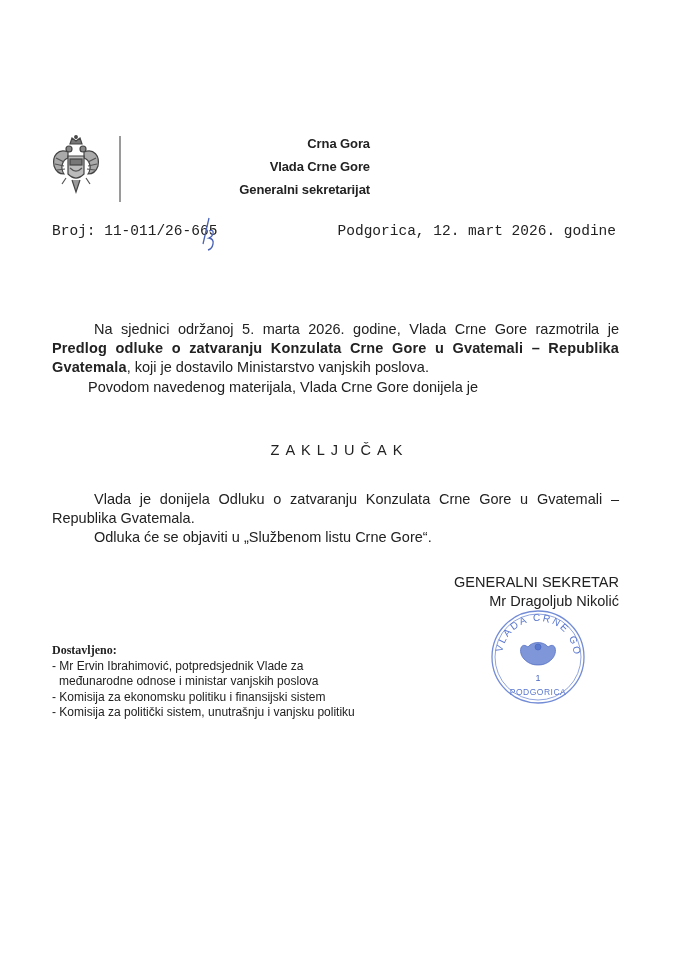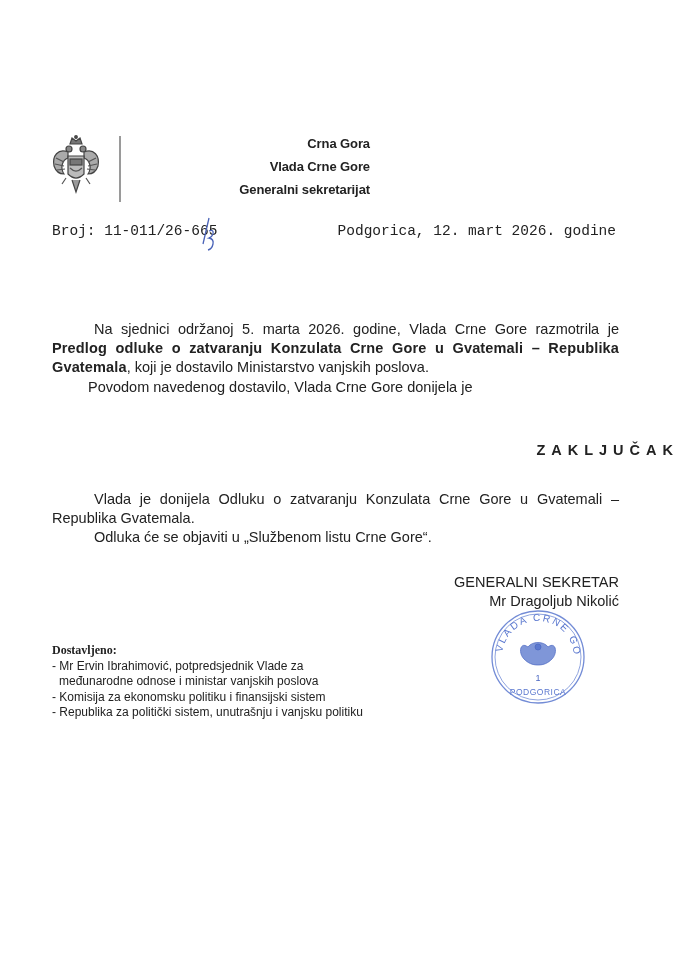--- a/index.html
+++ b/index.html
@@ -26,21 +26,21 @@
     .ref-slash { position: absolute; left: 195px; top: 214px; width: 22px; height: 38px; }
     .ref-date { right: 63px; }
 
     
     .body { position: absolute; left: 52px; width: 567px; font-size: 14.5px; line-height: 19.2px; color: #222; }
     .p { text-align: justify; margin: 0; }
     .indent { text-indent: 42px; }
     .b { font-weight: 700; letter-spacing: 0.15px; }
     .title {
       position: absolute; left: 0; width: 679px; top: 442px;
-      text-align: right; font-weight: 700; font-size: 14.5px; letter-spacing: 6px; color: #222;
+      text-align: center; font-weight: 400; font-size: 14.5px; letter-spacing: 6px; color: #222;
     }
 
     
     .sig { position: absolute; right: 60px; top: 573px; text-align: right; font-weight: 400; font-size: 14.5px; line-height: 19px; color: #222; }
     .stamp { position: absolute; left: 482px; top: 605px; width: 112px; height: 100px; }
 
     
     .dist { position: absolute; left: 52px; top: 643px; font-size: 12px; line-height: 15.5px; color: #222; }
     .dist-head { font-weight: 700; font-family: Liberation Serif, serif; }
     .dist-item { white-space: nowrap; }
@@ -86,21 +86,21 @@
   <svg class="ref-slash" viewBox="0 0 22 38">
     <path d="M8 30 L14 4" stroke="#4a63b8" stroke-width="1.3" fill="none"></path>
     <path d="M14 17 Q19 15 18 20 Q17 23 14 24 Q19 25 18 30 Q17 35 13 36" stroke="#4a63b8" stroke-width="1.3" fill="none"></path>
   </svg>
   <div class="refline ref-date" style="position:absolute;">Podgorica, 12. mart 2026. godine</div>
 
   <div class="body" style="top:320px;">
     <p class="p indent">
       <span>Na sjednici održanoj 5. marta 2026. godine, Vlada Crne Gore razmotrila je </span><span class="b">Predlog odluke o zatvaranju Konzulata Crne Gore u Gvatemali – Republika Gvatemala</span><span>, koji je dostavilo Ministarstvo vanjskih poslova.</span>
     </p>
-    <p class="p indent" style="text-indent:36px;">Povodom navedenog dostavilo, Vlada Crne Gore donijela je</p>
+    <p class="p indent" style="text-indent:36px;">Povodom navedenog materijala, Vlada Crne Gore donijela je</p>
   </div>
 
   <div class="title">ZAKLJUČAK</div>
 
   <div class="body" style="top:490px;">
     <p class="p indent">Vlada je donijela Odluku o zatvaranju Konzulata Crne Gore u Gvatemali – Republika Gvatemala.</p>
     <p class="p" style="text-indent:42px;">Odluka će se objaviti u „Službenom listu Crne Gore“.</p>
   </div>
 
   <div class="sig">
@@ -126,16 +126,16 @@
     </g>
     <text x="56" y="76" text-anchor="middle" font-family="Liberation Sans, sans-serif" font-size="9" fill="#4b67c2">1</text>
     <text x="56" y="90" text-anchor="middle" font-family="Liberation Sans, sans-serif" font-size="8.5" fill="#5b78cf" letter-spacing="0.5">PODGORICA</text>
   </svg>
 
   <div class="dist">
     <div class="dist-head">Dostavljeno:</div>
     <div class="dist-item">- Mr Ervin Ibrahimović, potpredsjednik Vlade za</div>
     <div class="dist-item dist-cont">međunarodne odnose i ministar vanjskih poslova</div>
     <div class="dist-item">- Komisija za ekonomsku politiku i finansijski sistem</div>
-    <div class="dist-item">- Republika za politički sistem, unutrašnju i vanjsku politiku</div>
+    <div class="dist-item">- Komisija za politički sistem, unutrašnju i vanjsku politiku</div>
   </div>
 
 </div>
 
 </body></html>

